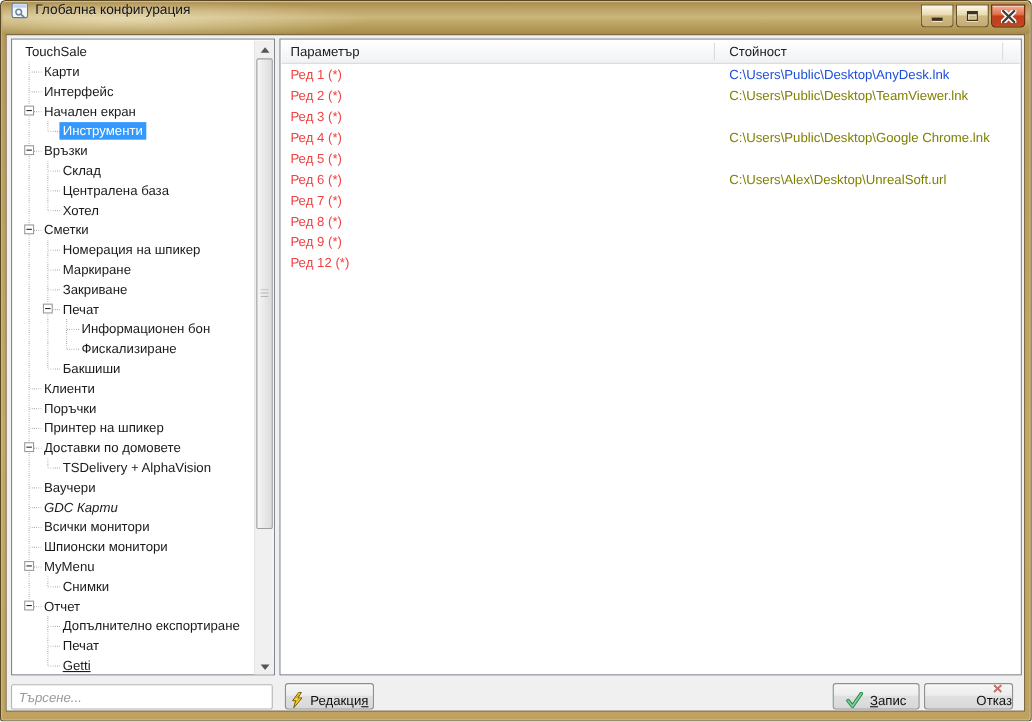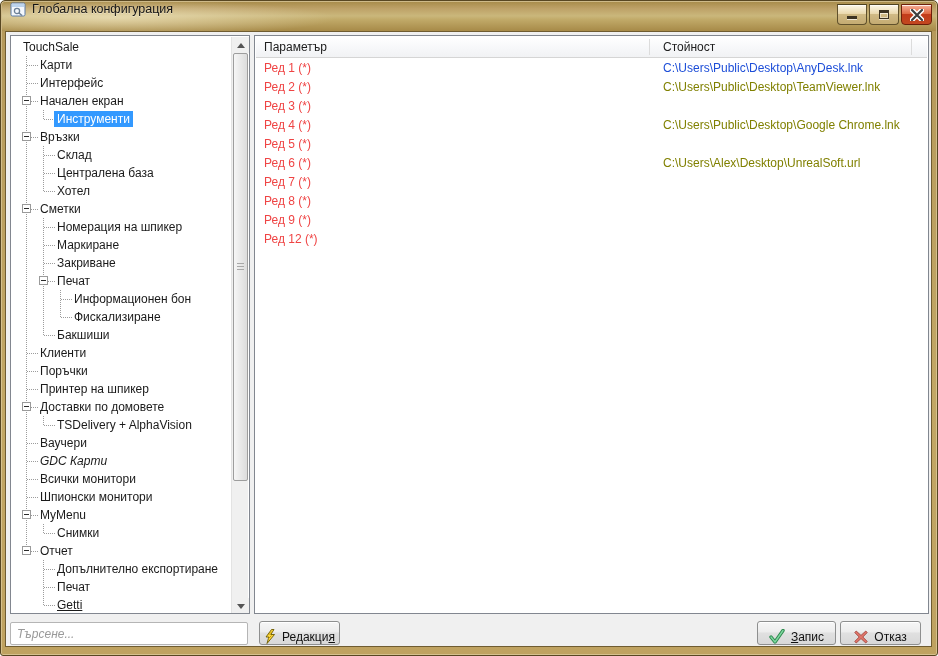--- a/index.html
+++ b/index.html
@@ -103,21 +103,21 @@
     position:absolute; top:589px; height:24px;
     border:1px solid #8e8f8f; border-radius:3px;
     background:linear-gradient(180deg,#f6f6f6 0%, #ededed 45%, #e0e0e0 50%, #d8d8d8 100%);
     box-shadow: inset 0 1px 0 #fff;
     display:flex; align-items:flex-end; justify-content:center;
     font-family:"Liberation Sans", sans-serif; font-size:12px; color:#111;
   }
   .btn .accel { text-decoration:underline; }
   .btn-edit { left:253px; width:81px; }
   .btn-save { left:751px; width:79px; }
-  .btn-cancel { left:834px; width:81px; }
+  .btn-cancel { left:834px; width:81px;flex-direction:column; }
   .btn svg { margin-right:6px; }
 </style>
 </head>
 <body>
 
 <div class="window">
 
   <div class="titlebar">
     <svg class="title-icon" viewBox="0 0 16 16">
       <rect x="1" y="1" width="14" height="13" rx="1.5" fill="#f4f8fd" stroke="#5a7ba6"></rect>

